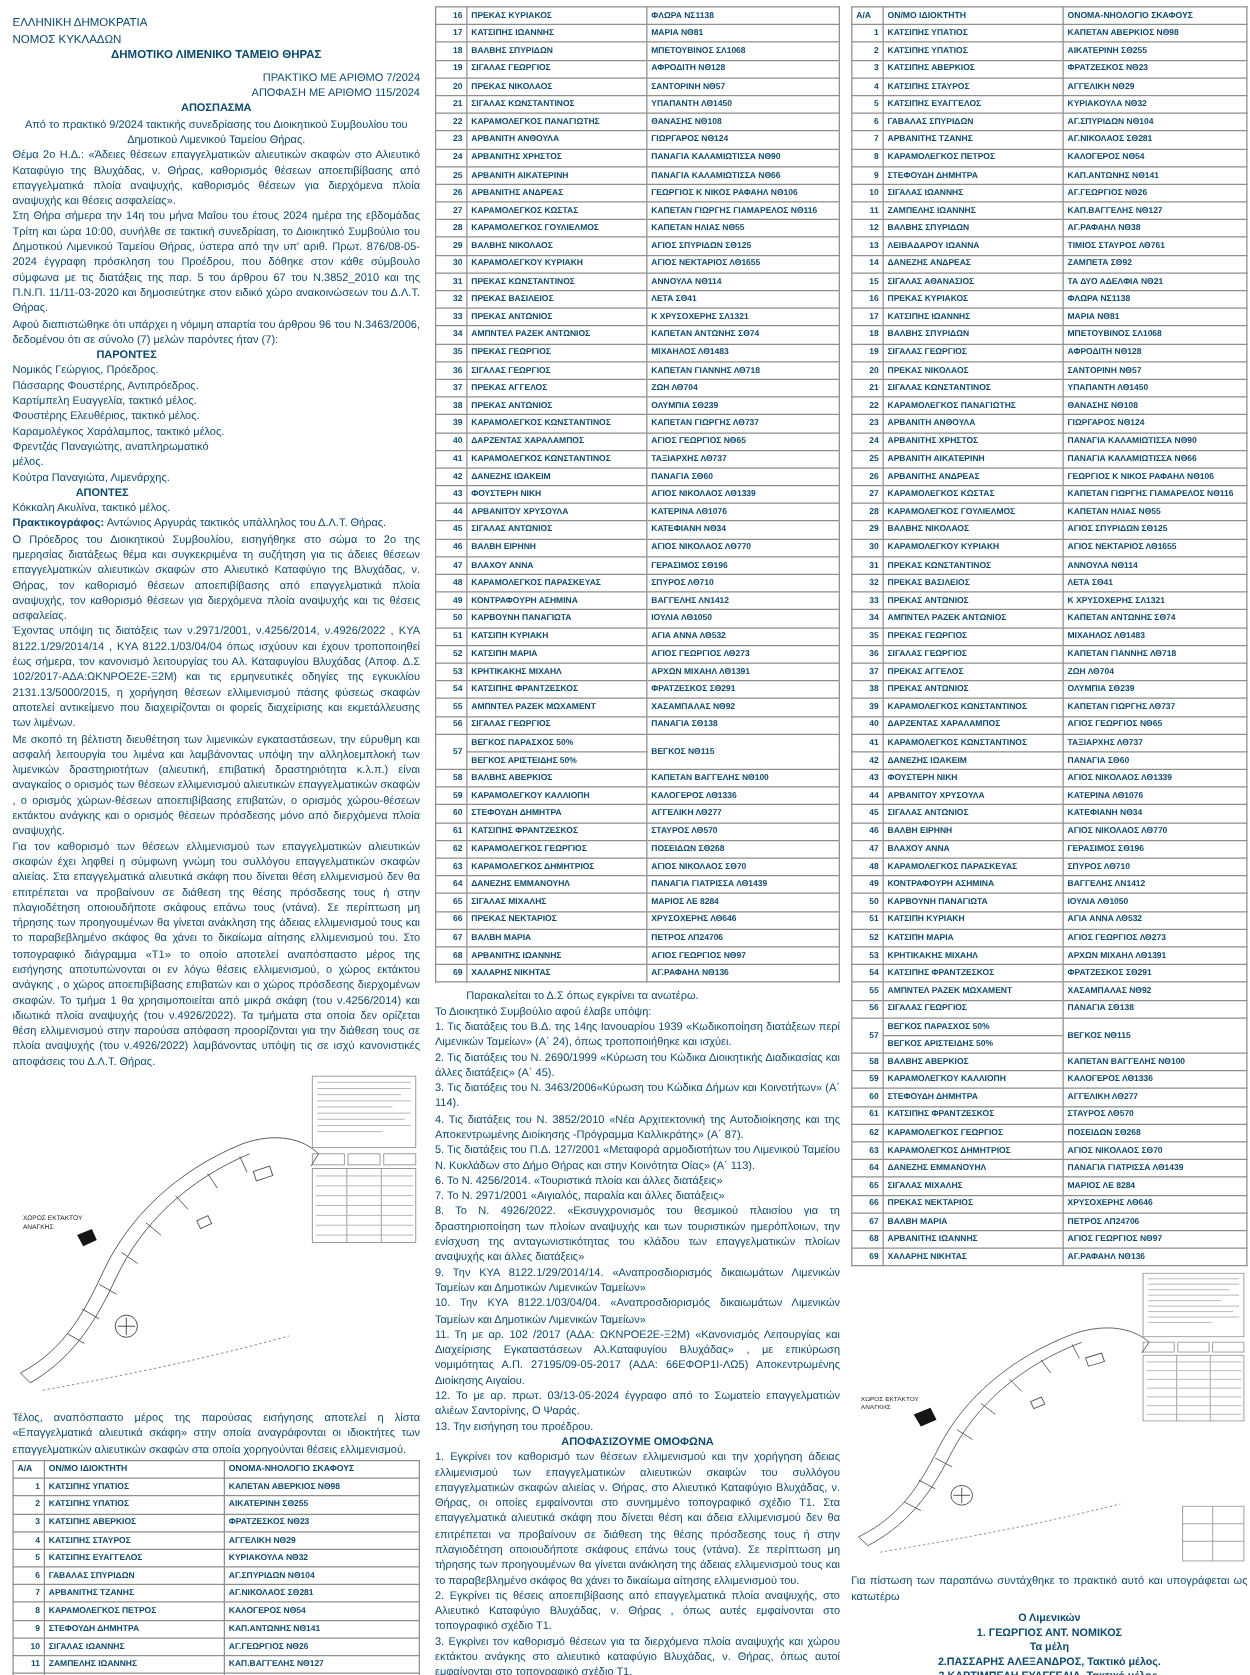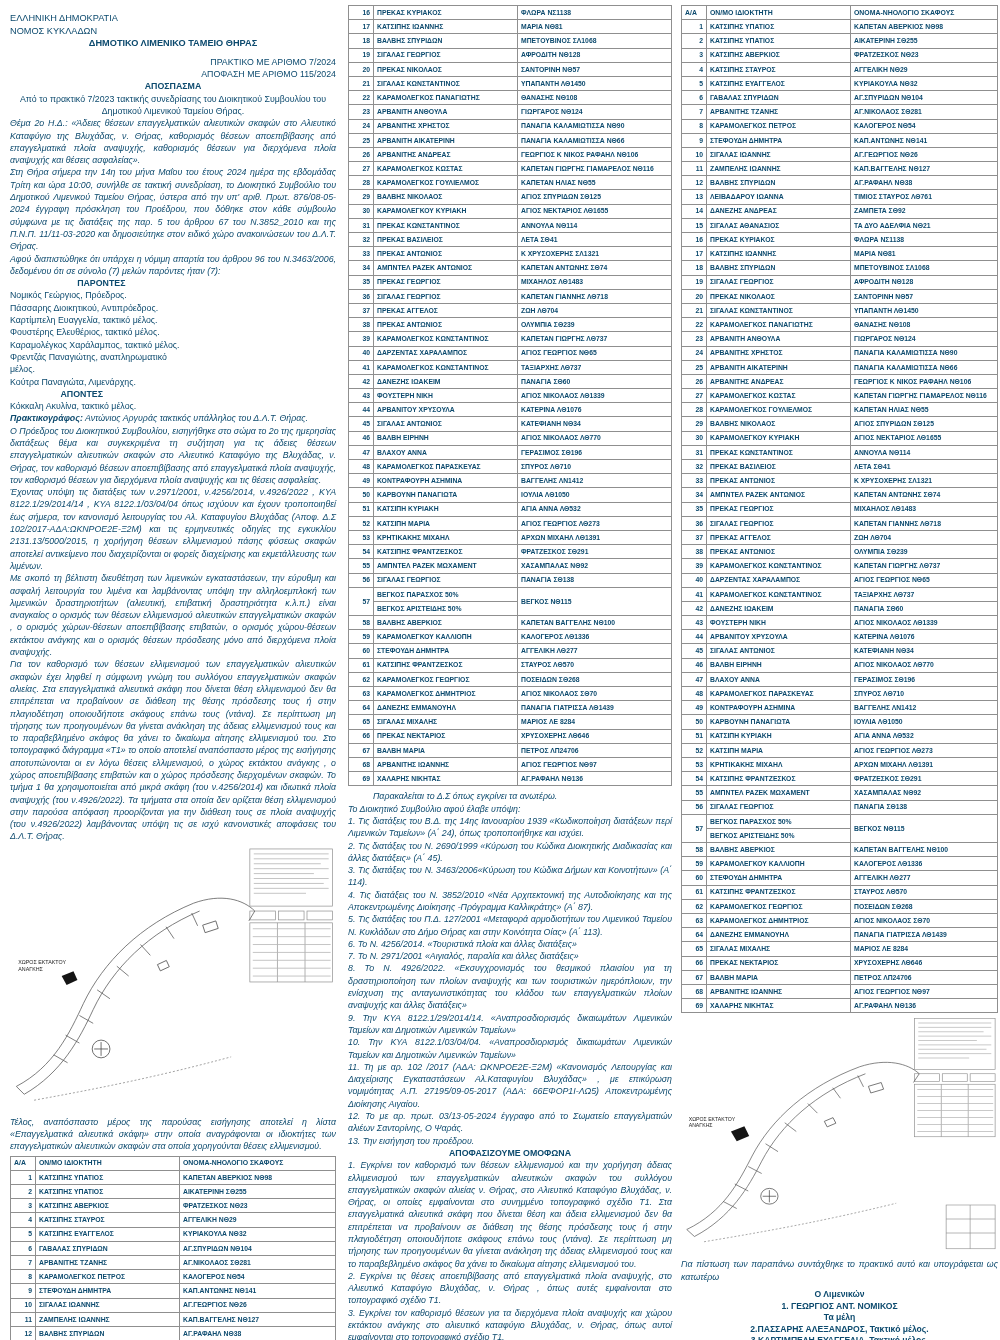--- a/index.html
+++ b/index.html
@@ -3,21 +3,21 @@
 <meta charset="utf-8">
 <style>
   html,body{margin:0;padding:0;background:#e8e8e8;}
   .page{position:relative;width:1000px;height:1340px;background:#ffffff;overflow:hidden;
         font-family:"Liberation Sans",sans-serif;color:#0c4a6e;}
   .col{position:absolute;top:0;}
   .col-left{left:10px;width:326px;}
   .col-mid{left:348px;width:324px;}
   .col-right{left:681px;width:317px;}
   p{margin:0;font-size:8.8px;line-height:12.3px;}
-  .j{text-align:justify;font-style:italic;}
+  .j{text-align:justify;}
   .c{text-align:center;}
   .r{text-align:right;}
   .b{font-weight:700;text-align:center;}
   .hdr p{font-size:9.2px;line-height:12.6px;}
   .mt4{margin-top:4px;padding-left:25px;} .mt6{margin-top:6px;} .mt2{margin-top:2px;}
   .att{display:flex;margin:0 0 0 0;flex-direction:column;}
   .att-left{width:56%;} .att-right{width:44%;}
   .att p{font-size:8.8px;line-height:12.3px;}
   table.vtab{border-collapse:collapse;width:100%;table-layout:fixed;margin-top:3px;}
   table.vtab th,table.vtab td{border:1px solid #8f8f8f;font-size:6.8px;font-weight:700;
@@ -40,30 +40,30 @@
     <div class="hdr">
       <p>ΕΛΛΗΝΙΚΗ ΔΗΜΟΚΡΑΤΙΑ</p>
       <p>ΝΟΜΟΣ ΚΥΚΛΑΔΩΝ</p>
       <p class="b">ΔΗΜΟΤΙΚΟ ΛΙΜΕΝΙΚΟ ΤΑΜΕΙΟ ΘΗΡΑΣ</p>
     </div>
     <div class="mt6">
       <p class="r">ΠΡΑΚΤΙΚΟ ΜΕ ΑΡΙΘΜΟ 7/2024</p>
       <p class="r">ΑΠΟΦΑΣΗ  ΜΕ ΑΡΙΘΜΟ 115/2024</p>
     </div>
     <p class="c b">ΑΠΟΣΠΑΣΜΑ</p>
-    <p class="c">Από το πρακτικό 7/2023 τακτικής συνεδρίασης του Διοικητικού Συμβουλίου του  Δημοτικού Λιμενικού Ταμείου  Θήρας.</p>
+    <p class="c">Από το πρακτικό 9/2024 τακτικής συνεδρίασης του Διοικητικού Συμβουλίου του  Δημοτικού Λιμενικού Ταμείου  Θήρας.</p>
     <p class="j"><span>Θέμα 2ο Η.Δ.:</span><span> «Άδειες θέσεων επαγγελματικών αλιευτικών σκαφών στο Αλιευτικό Καταφύγιο της Βλυχάδας, ν. Θήρας, καθορισμός θέσεων αποεπιβίβασης από επαγγελματικά πλοία αναψυχής, καθορισμός θέσεων για διερχόμενα πλοία αναψυχής και θέσεις ασφαλείας».</span></p>
     <p class="j">Στη Θήρα σήμερα την 14η του μήνα Μαΐου του έτους 2024 ημέρα της εβδομάδας  Τρίτη και ώρα 10:00, συνήλθε σε τακτική συνεδρίαση, το Διοικητικό Συμβούλιο του Δημοτικού Λιμενικού Ταμείου Θήρας, ύστερα από την υπ' αριθ. Πρωτ. 876/08-05-2024 έγγραφη πρόσκληση του Προέδρου, που δόθηκε στον κάθε σύμβουλο σύμφωνα με τις διατάξεις της παρ. 5 του άρθρου 67 του Ν.3852_2010 και της Π.Ν.Π. 11/11-03-2020 και δημοσιεύτηκε στον ειδικό χώρο ανακοινώσεων του Δ.Λ.Τ. Θήρας.</p>
     <p class="j">Αφού διαπιστώθηκε ότι υπάρχει η νόμιμη απαρτία του άρθρου 96 του Ν.3463/2006, δεδομένου ότι σε σύνολο  (7) μελών παρόντες ήταν (7):</p>
     <div class="att">
       <div class="att-left">
         <p class="c b">ΠΑΡΟΝΤΕΣ</p>
         <div>
             <p>Νομικός Γεώργιος, Πρόεδρος.</p>
-            <p>Πάσσαρης Διοικητικού, Αντιπρόεδρος.</p>
+            <p>Πάσσαρης Φουστέρης, Αντιπρόεδρος.</p>
             <p>Καρτίμπελη Ευαγγελία, τακτικό μέλος.</p>
             <p>Φουστέρης Ελευθέριος, τακτικό μέλος.</p>
             <p>Καραμολέγκος Χαράλαμπος, τακτικό μέλος.</p>
             <p>Φρεντζάς Παναγιώτης, αναπληρωματικό μέλος.</p>
             <p>Κούτρα Παναγιώτα, Λιμενάρχης.</p>
           </div>
       </div>
       <div class="att-right">
         <p class="c b">ΑΠΟΝΤΕΣ</p>
         <div>

